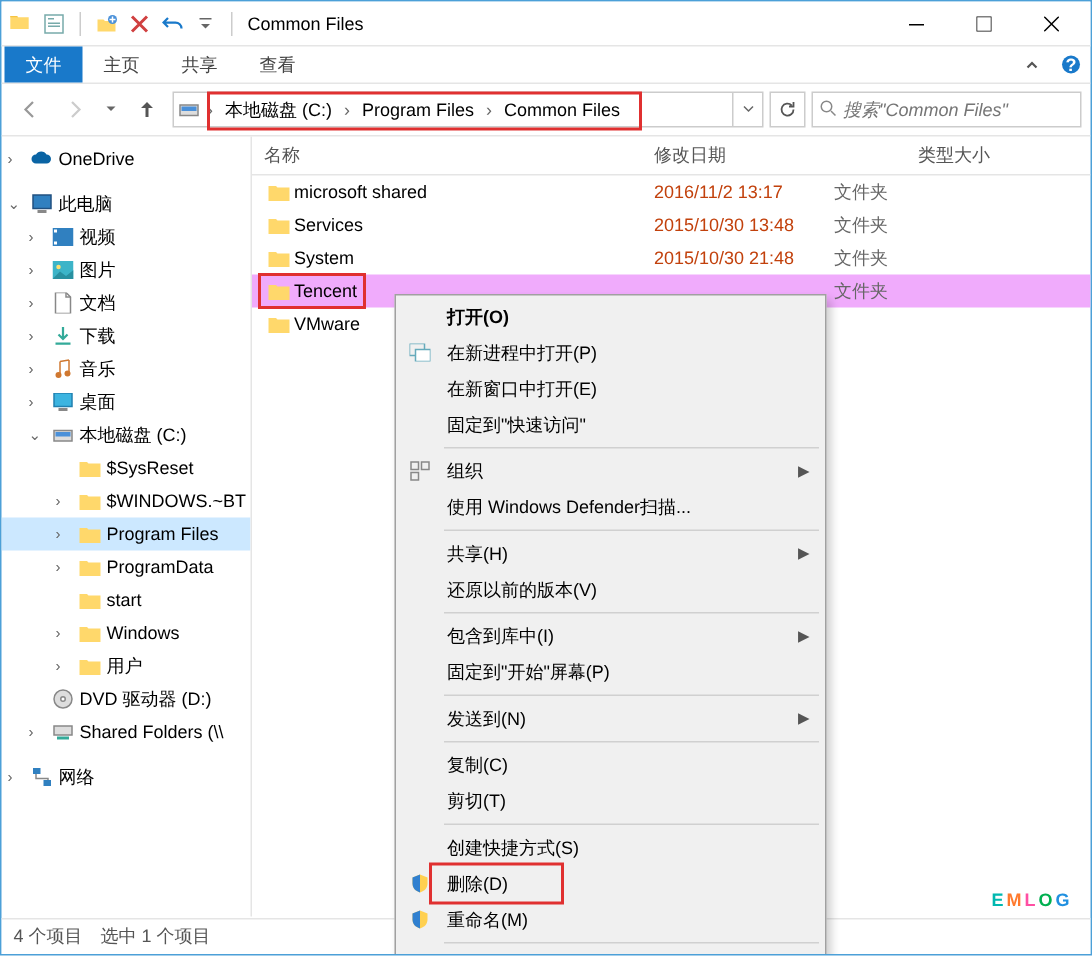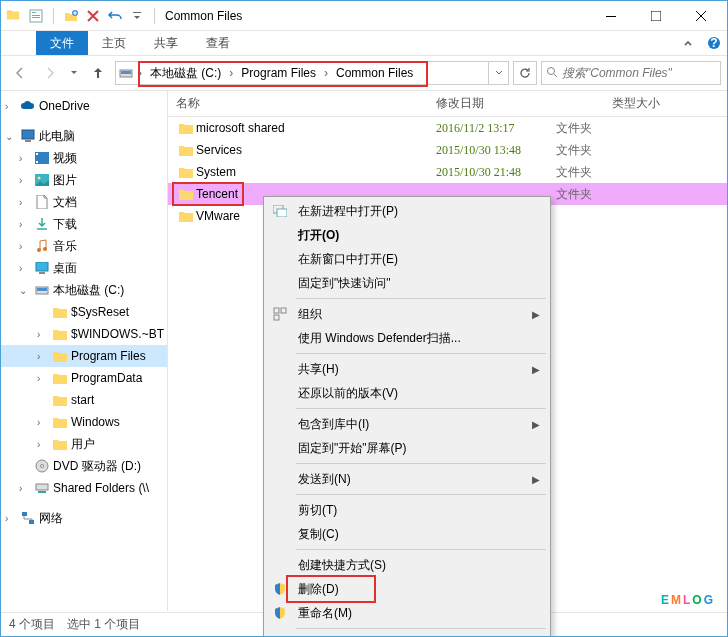--- a/index.html
+++ b/index.html
@@ -7,21 +7,21 @@
     
     .titlebar { height: 30px; background: #fff; display: flex; align-items: center; padding: 0 4px; border-bottom: 1px solid #e5e5e5; }
     .titlebar-icon { width: 16px; height: 16px; margin-right: 4px; }
     .qat { display: flex; gap: 0; align-items: center; }
     .qat-btn { width: 22px; height: 22px; display: flex; align-items: center; justify-content: center; }
     .titlebar-sep { width: 1px; height: 16px; background: #ccc; margin: 0 6px; }
     .titlebar-title { margin-left: 4px; color: #000; }
     .window-controls { margin-left: auto; display: flex; }
     .win-btn { width: 45px; height: 28px; display: flex; align-items: center; justify-content: center; color: #000; }
     
-    .ribbon-tabs { height: 24px; display: flex; align-items: stretch; padding-left: 2px; margin-left: 33px; }
+    .ribbon-tabs { height: 24px; display: flex; align-items: stretch; padding-left: 2px; }
     .ribbon-tab { padding: 0 14px; display: flex; align-items: center; color: #444; cursor: default; }
     .ribbon-tab.file { background: #1979ca; color: #fff; }
     
     .ribbon-help { width: 26px; display: flex; align-items: center; justify-content: center; color: #1979ca; }
     .ribbon-expand { margin-left: auto; display: flex; }
     
     .addrbar { height: 36px; display: flex; align-items: center; padding: 4px 6px; gap: 4px; border-top: 1px solid #e5e5e5; border-bottom: 1px solid #e5e5e5; }
     .nav-btn { width: 26px; height: 26px; display: flex; align-items: center; justify-content: center; color: #999; }
     .nav-btn.enabled { color: #555; }
     .breadcrumb-wrap { flex: 1; height: 24px; border: 1px solid #ccc; display: flex; align-items: center; position: relative; }
@@ -53,21 +53,21 @@
     .col.name { width: 260px; }
     .col.date { width: 120px; }
     .col.type { width: 80px; text-align: right; }
     .col.size { }
     
     .file-list { }
     .file-row { display: flex; align-items: center; height: 22px; padding-left: 8px; position: relative; }
     .file-row.selected { background: #f0abfc; }
     .file-icon { width: 20px; display: flex; align-items: center; justify-content: center; }
     .file-name { width: 240px; }
-    .file-date { width: 120px; color: #4d7c0f; font-family: Liberation Serif, serif; }
+    .file-date { width: 120px; color: #c2410c; }
     .file-type { color: #666; }
     .row-highlight { position: absolute; left: 4px; top: -1px; width: 72px; height: 24px; border: 2px solid #e03030; pointer-events: none; }
     
     .context-menu { position: absolute; left: 262px; top: 195px; width: 288px; background: #f0f0f0; border: 1px solid #a0a0a0; box-shadow: 3px 3px 6px rgba(0,0,0,0.2); padding: 2px; z-index: 10; }
     .ctx-item { display: flex; align-items: center; height: 24px; position: relative; }
     .ctx-icon-col { width: 28px; display: flex; align-items: center; justify-content: center; }
     .ctx-label { flex: 1; padding-left: 4px; }
     .ctx-arrow { width: 16px; color: #555; font-size: 10px; }
     .ctx-sep { height: 1px; background: #d0d0d0; margin: 3px 2px 3px 30px; }
     .ctx-item.bold .ctx-label { font-weight: bold; }
@@ -476,32 +476,32 @@
           </span>
           <span class="file-name">VMware</span>
           <span class="file-date"></span>
           <span class="file-type"></span>
         </div>
     </div>
   </div>
 </div>
 
 <div class="context-menu">
+  <div class="ctx-item bold">
+      <span class="ctx-icon-col"></span>
+      <span class="ctx-label">打开(O)</span>
+    </div>
   <div class="ctx-item">
       <span class="ctx-icon-col">
         <svg width="14" height="12" viewBox="0 0 14 12">
           <rect x="0" y="0" width="10" height="8" fill="none" stroke="#6ab"></rect>
           <rect x="4" y="4" width="10" height="8" fill="#fff" stroke="#6ab"></rect>
         </svg>
       </span>
       <span class="ctx-label">在新进程中打开(P)</span>
-    </div>
-  <div class="ctx-item bold">
-      <span class="ctx-icon-col"></span>
-      <span class="ctx-label">打开(O)</span>
     </div>
   <div class="ctx-item">
       <span class="ctx-icon-col"></span>
       <span class="ctx-label">在新窗口中打开(E)</span>
     </div>
   <div class="ctx-item">
       <span class="ctx-icon-col"></span>
       <span class="ctx-label">固定到"快速访问"</span>
     </div>
   <div class="ctx-sep"></div>
@@ -542,25 +542,25 @@
     </div>
   <div class="ctx-sep"></div>
   <div class="ctx-item">
       <span class="ctx-icon-col"></span>
       <span class="ctx-label">发送到(N)</span>
       <span class="ctx-arrow">▶</span>
     </div>
   <div class="ctx-sep"></div>
   <div class="ctx-item">
       <span class="ctx-icon-col"></span>
+      <span class="ctx-label">复制(C)</span>
+    </div>
+  <div class="ctx-item">
+      <span class="ctx-icon-col"></span>
       <span class="ctx-label">剪切(T)</span>
-    </div>
-  <div class="ctx-item">
-      <span class="ctx-icon-col"></span>
-      <span class="ctx-label">复制(C)</span>
     </div>
   <div class="ctx-sep"></div>
   <div class="ctx-item">
       <span class="ctx-icon-col"></span>
       <span class="ctx-label">创建快捷方式(S)</span>
     </div>
   <div class="ctx-item">
       <span class="ctx-icon-col">
         <svg class="shield-svg" viewBox="0 0 14 14">
           <path d="M7 1l5 2v4c0 3-2 5-5 6-3-1-5-3-5-6V3z" fill="#ffd050"></path>

